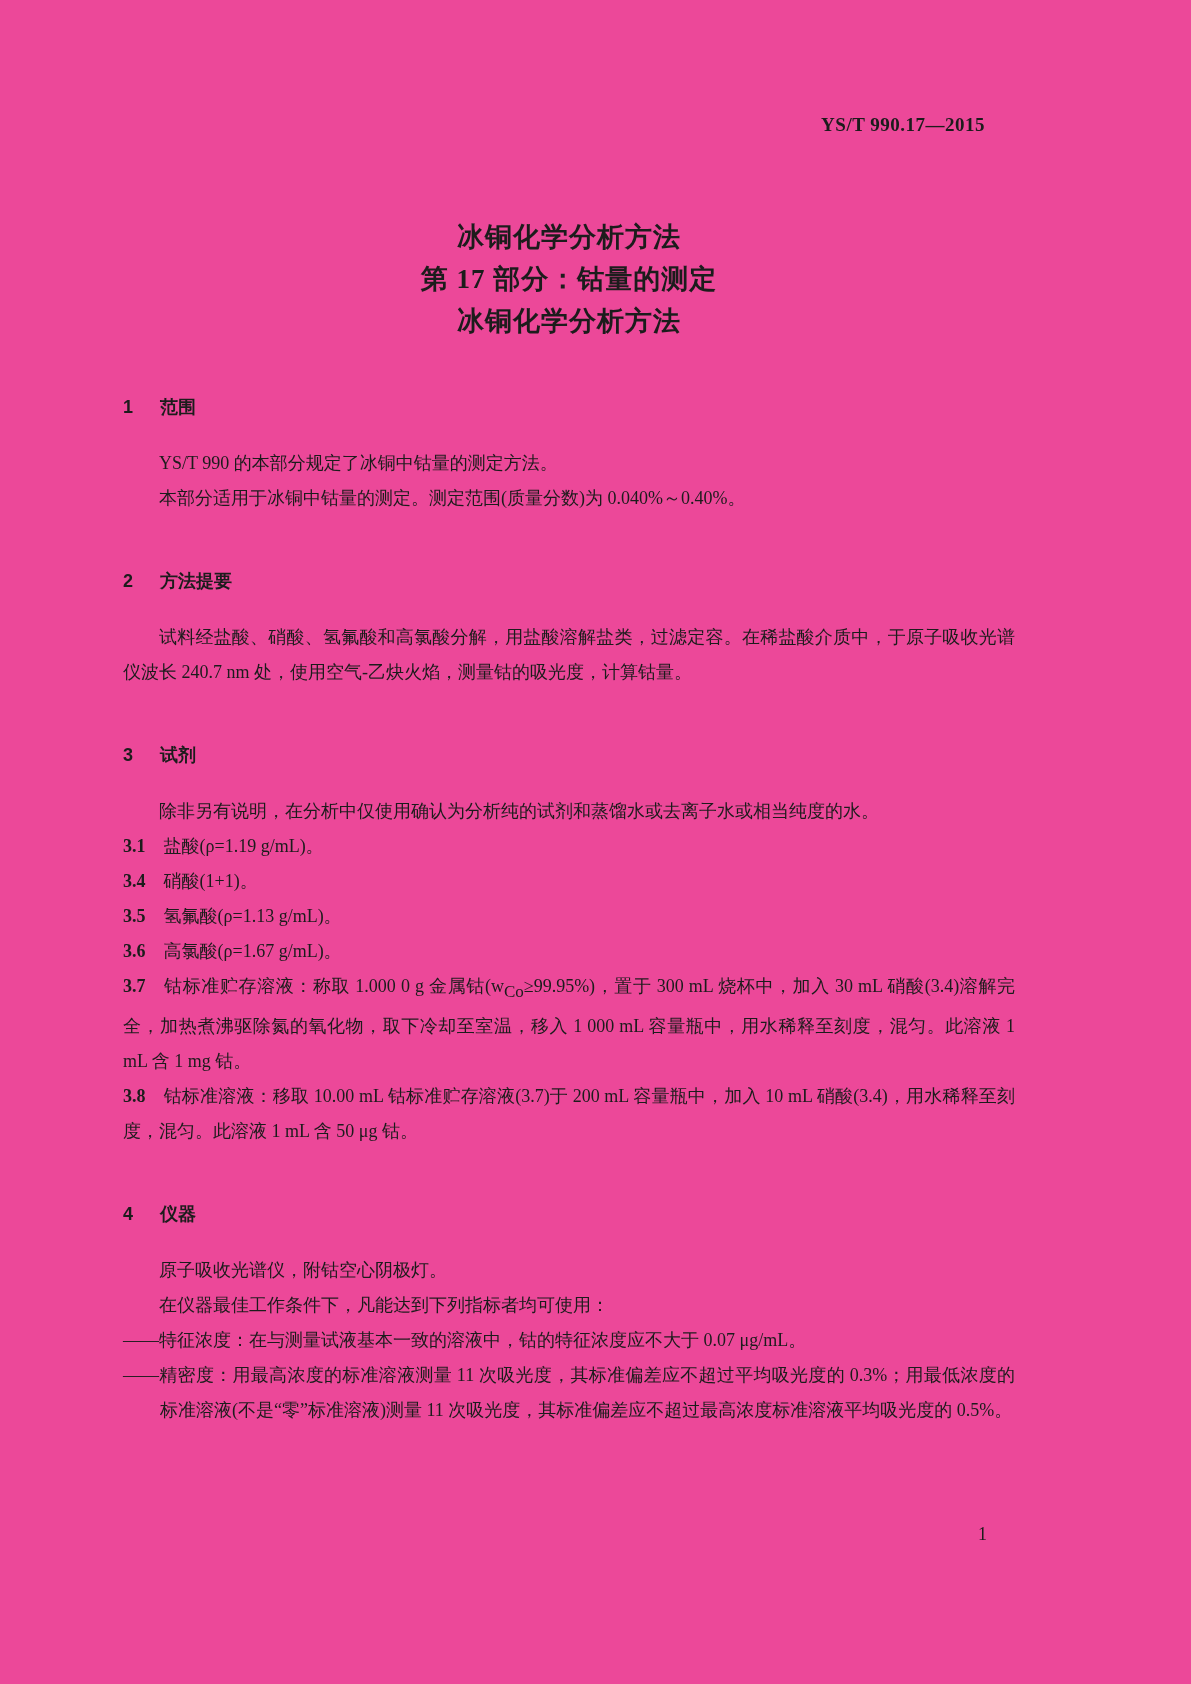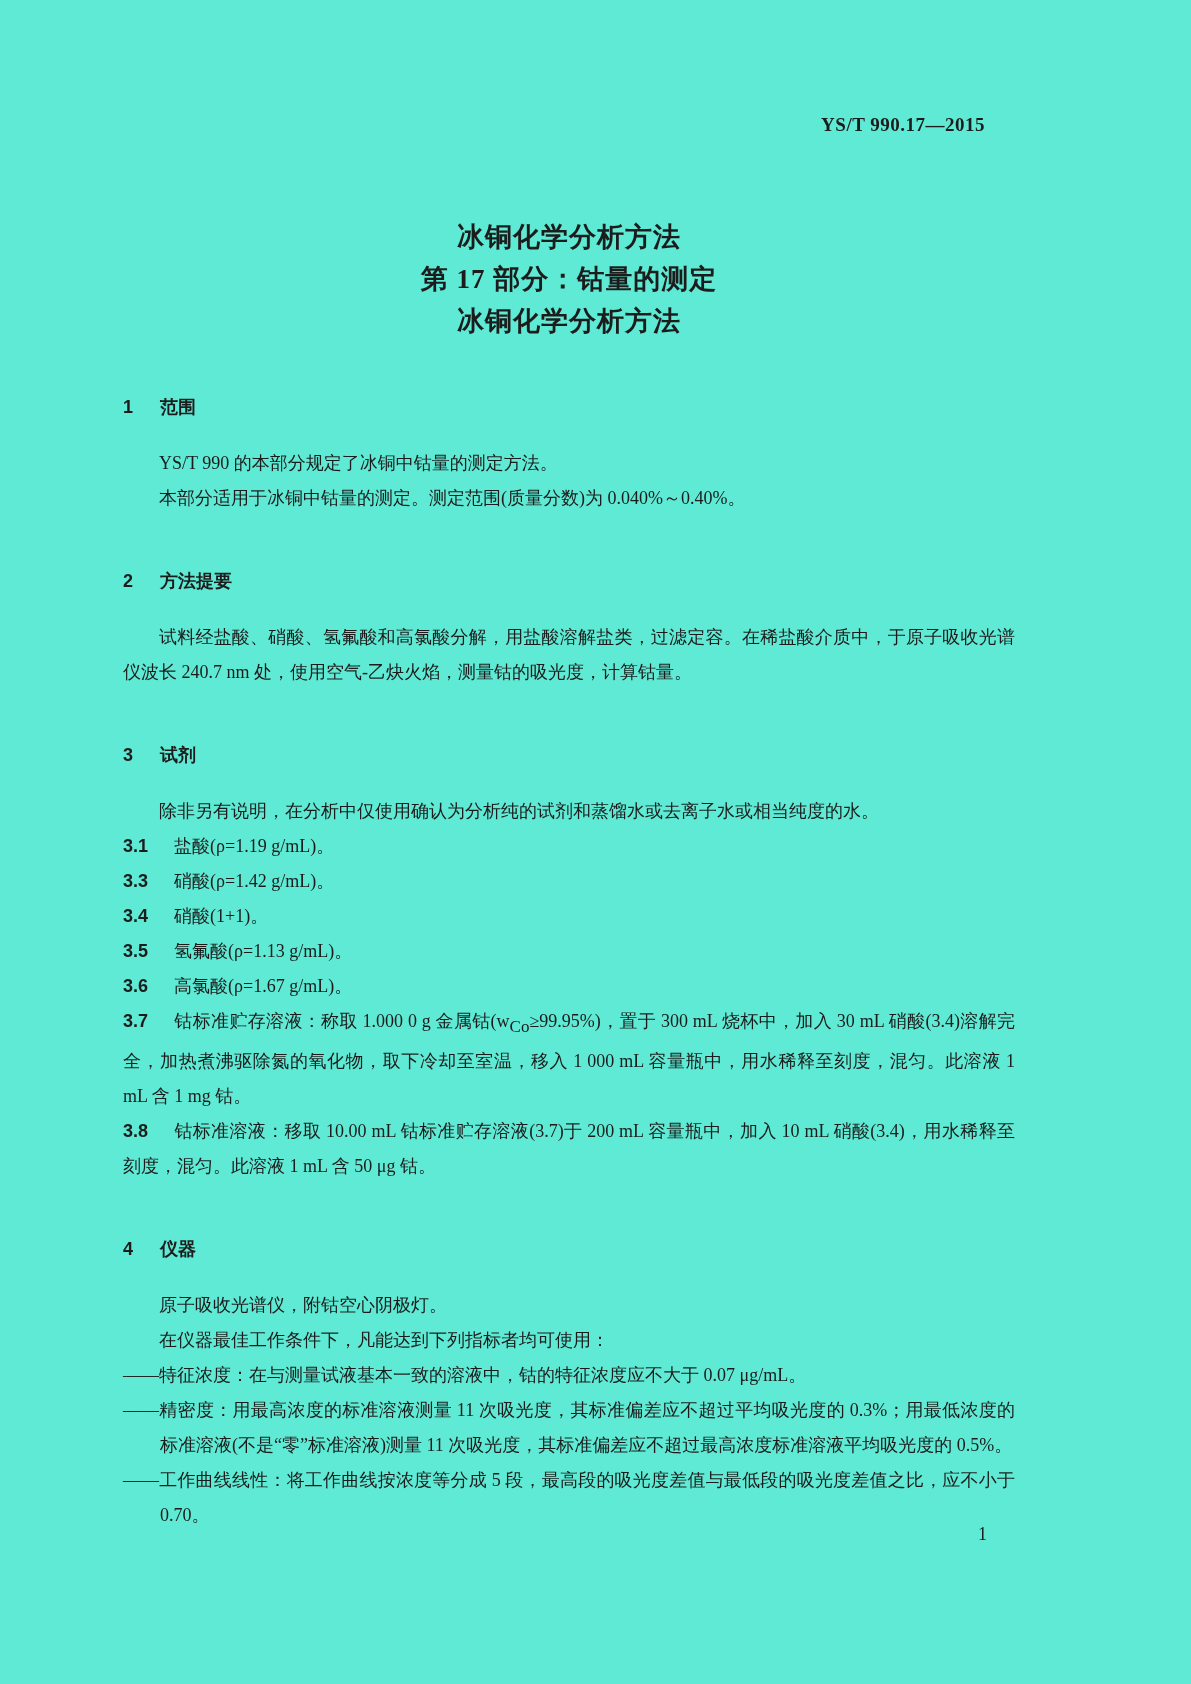--- a/index.html
+++ b/index.html
@@ -4,21 +4,21 @@
 <style>
   html, body {
     margin: 0;
     padding: 0;
     background: #e8e8e8;
   }
   .page {
     position: relative;
     width: 1191px;
     height: 1684px;
-    background: #5eead4;
+    background: #ec4899;
     margin: 0 auto;
     font-family: "Liberation Serif", "DejaVu Serif", serif;
     color: #1c1c1c;
     overflow: hidden;
   }
   .std-number {
     position: absolute;
     top: 114px;
     right: 206px;
     font-family: "Liberation Serif", "DejaVu Serif", serif;
@@ -63,23 +63,23 @@
   .para.indent {
     text-indent: 2em;
   }
   .clause {
     margin: 0;
     font-size: 18px;
     line-height: 35px;
     text-align: justify;
   }
   .clause-num {
-    font-family: Liberation Sans, sans-serif;
+    font-family: Liberation Serif, serif;
     font-weight: bold;
-    margin-right: 26px;
+    margin-right: 18px;
   }
   .dash-item {
     margin: 0;
     font-size: 18px;
     line-height: 35px;
     text-align: justify;
     padding-left: 37px;
     text-indent: -37px;
   }
   sub {
@@ -123,23 +123,20 @@
     <h2 class="section-heading">
       <span class="sec-num">3</span>
       <span class="sec-title">试剂</span>
     </h2>
     <p class="para indent">除非另有说明，在分析中仅使用确认为分析纯的试剂和蒸馏水或去离子水或相当纯度的水。</p>
 
     <p class="clause">
       <span class="clause-num">3.1</span><span class="clause-text">盐酸(ρ=1.19 g/mL)。</span>
     </p>
     <p class="clause">
-      <span class="clause-num">3.3</span><span class="clause-text">硝酸(ρ=1.42 g/mL)。</span>
-    </p>
-    <p class="clause">
       <span class="clause-num">3.4</span><span class="clause-text">硝酸(1+1)。</span>
     </p>
     <p class="clause">
       <span class="clause-num">3.5</span><span class="clause-text">氢氟酸(ρ=1.13 g/mL)。</span>
     </p>
     <p class="clause">
       <span class="clause-num">3.6</span><span class="clause-text">高氯酸(ρ=1.67 g/mL)。</span>
     </p>
     <p class="clause">
       <span class="clause-num">3.7</span><span class="clause-text"><span>钴标准贮存溶液：称取 1.000 0 g 金属钴(w</span><sub>Co</sub><span>≥99.95%)，置于 300 mL 烧杯中，加入 30 mL 硝酸(3.4)溶解完全，加热煮沸驱除氮的氧化物，取下冷却至室温，移入 1 000 mL 容量瓶中，用水稀释至刻度，混匀。此溶液 1 mL 含 1 mg 钴。</span></span>
@@ -154,21 +151,18 @@
     </h2>
     <p class="para indent">原子吸收光谱仪，附钴空心阴极灯。</p>
     <p class="para indent">在仪器最佳工作条件下，凡能达到下列指标者均可使用：</p>
 
     <p class="dash-item">
       <span>——</span><span>特征浓度：在与测量试液基本一致的溶液中，钴的特征浓度应不大于 0.07 μg/mL。</span>
     </p>
     <p class="dash-item">
       <span>——</span><span>精密度：用最高浓度的标准溶液测量 11 次吸光度，其标准偏差应不超过平均吸光度的 0.3%；用最低浓度的标准溶液(不是“零”标准溶液)测量 11 次吸光度，其标准偏差应不超过最高浓度标准溶液平均吸光度的 0.5%。</span>
     </p>
-    <p class="dash-item">
-      <span>——</span><span>工作曲线线性：将工作曲线按浓度等分成 5 段，最高段的吸光度差值与最低段的吸光度差值之比，应不小于 0.70。</span>
-    </p>
 
   </div>
 
   <div class="page-number">1</div>
 
 </div>
 
 </body></html>

